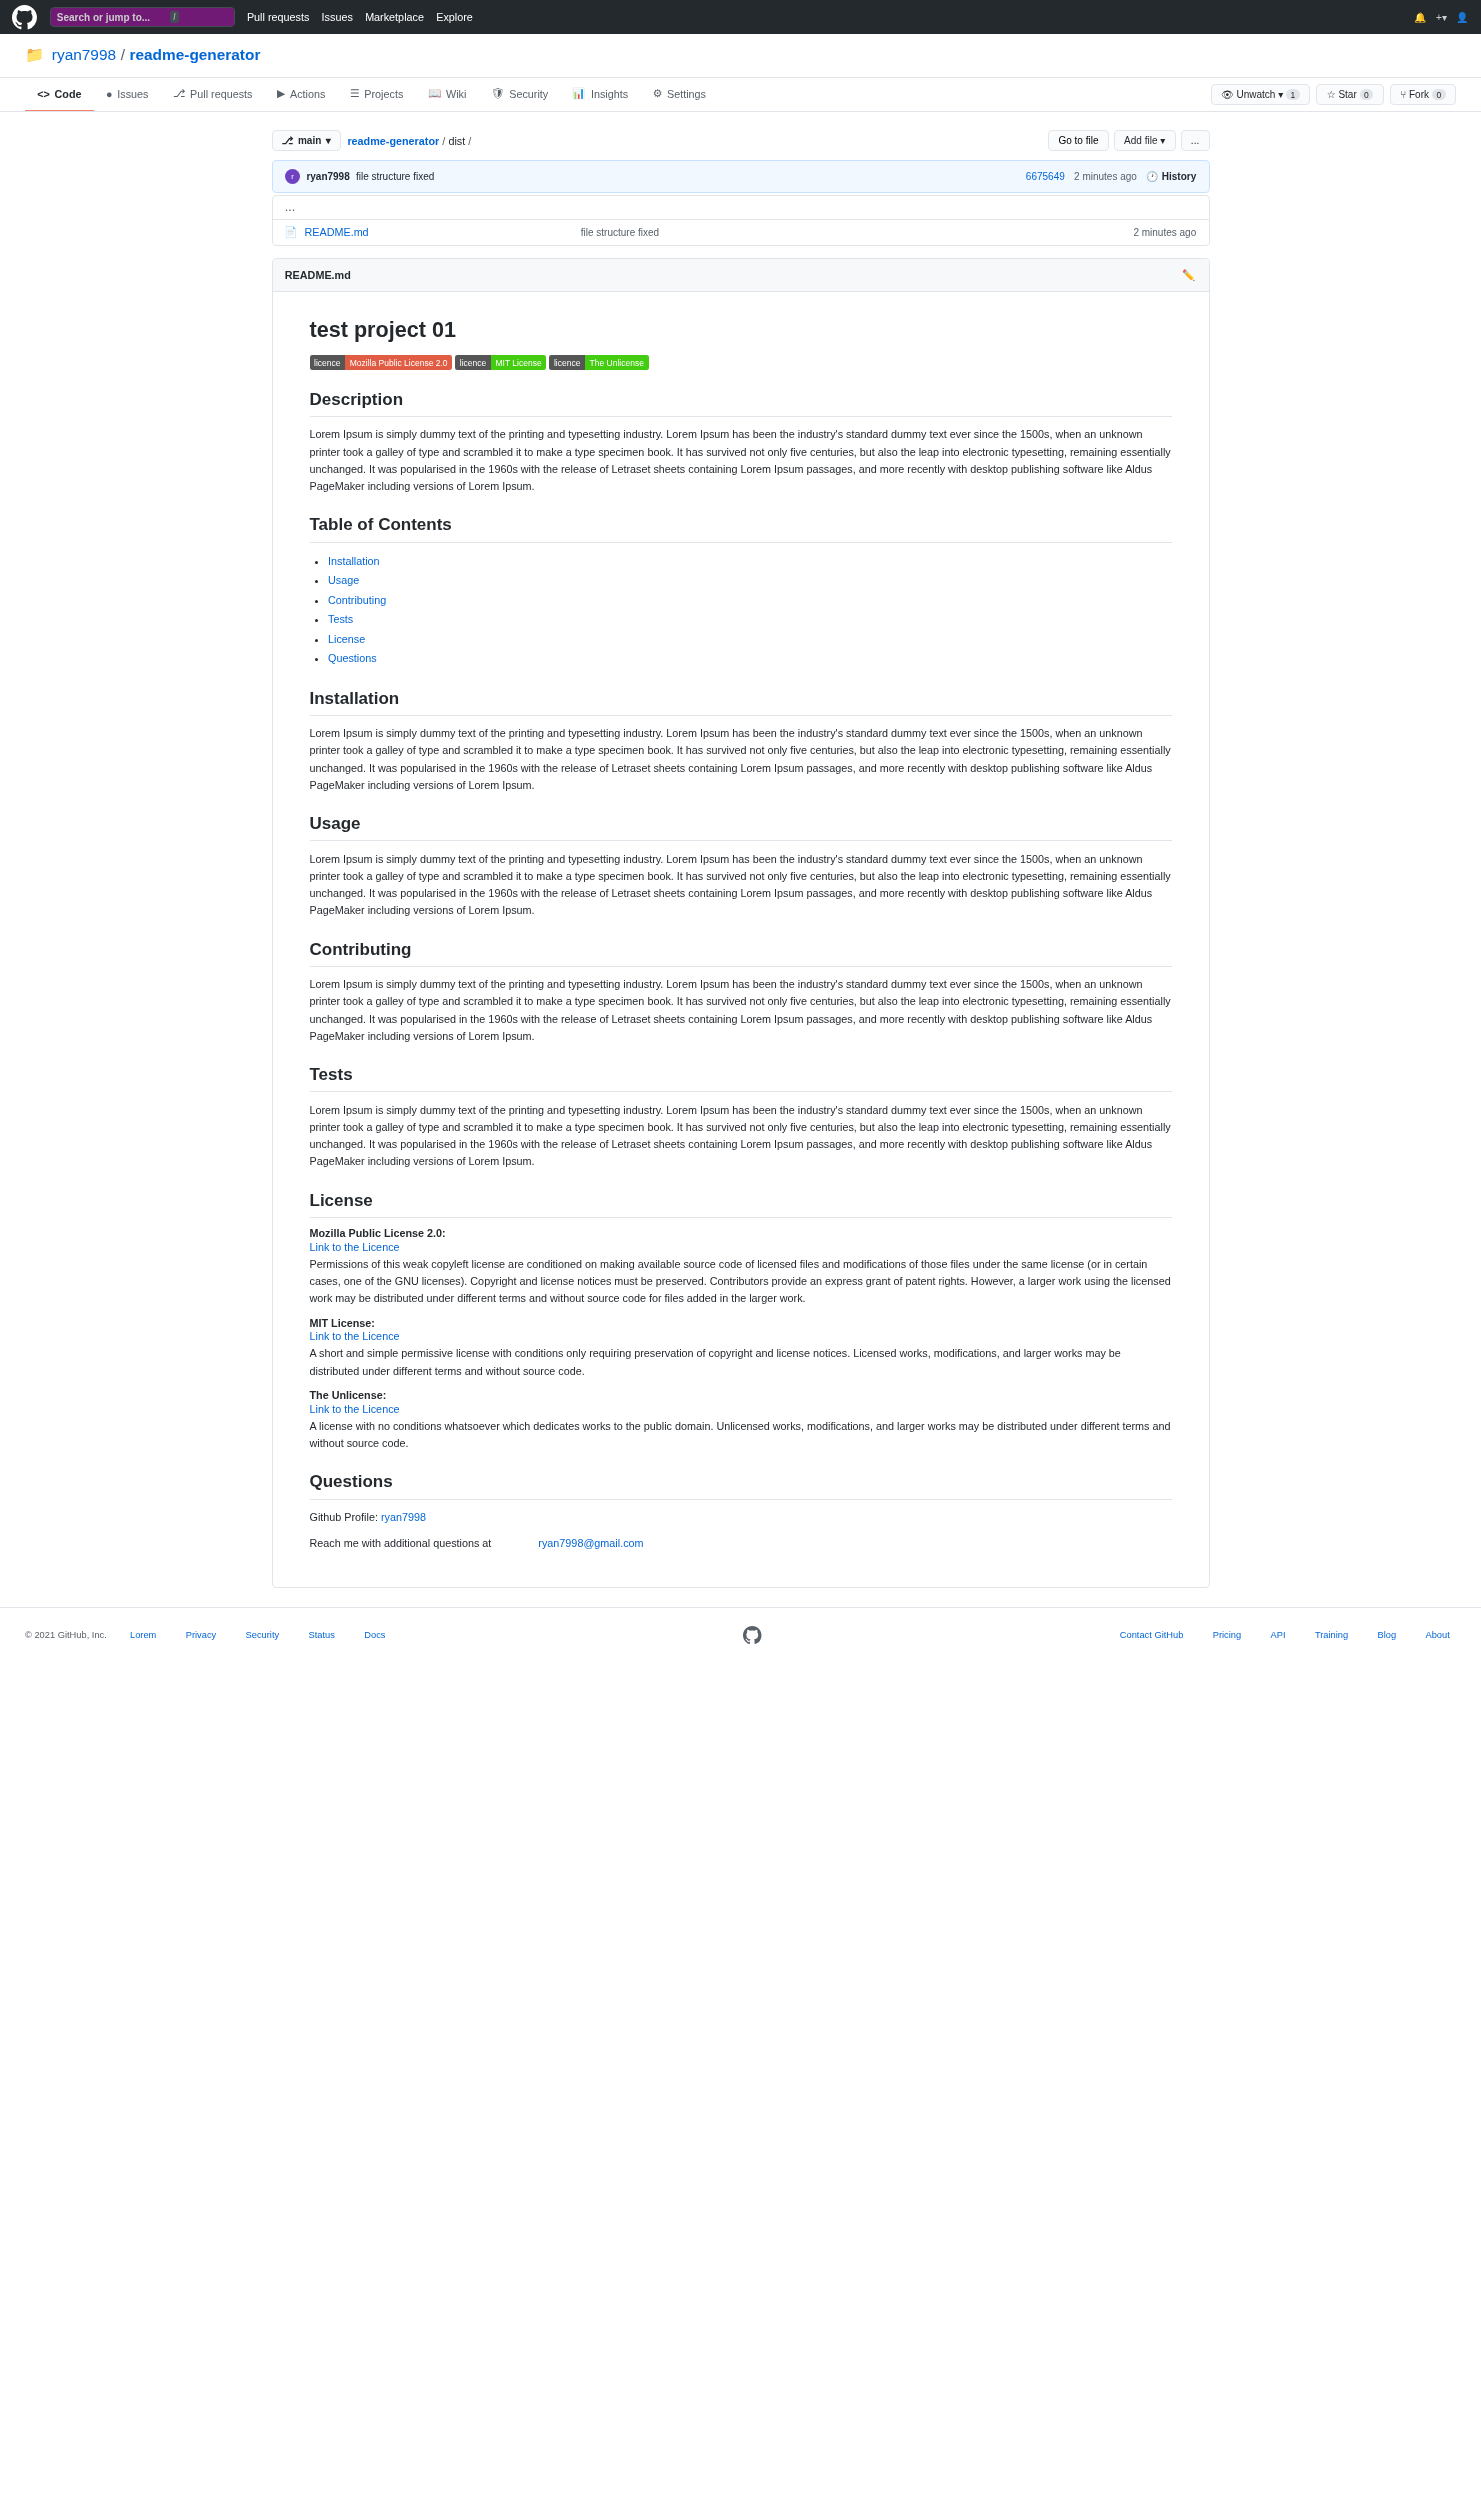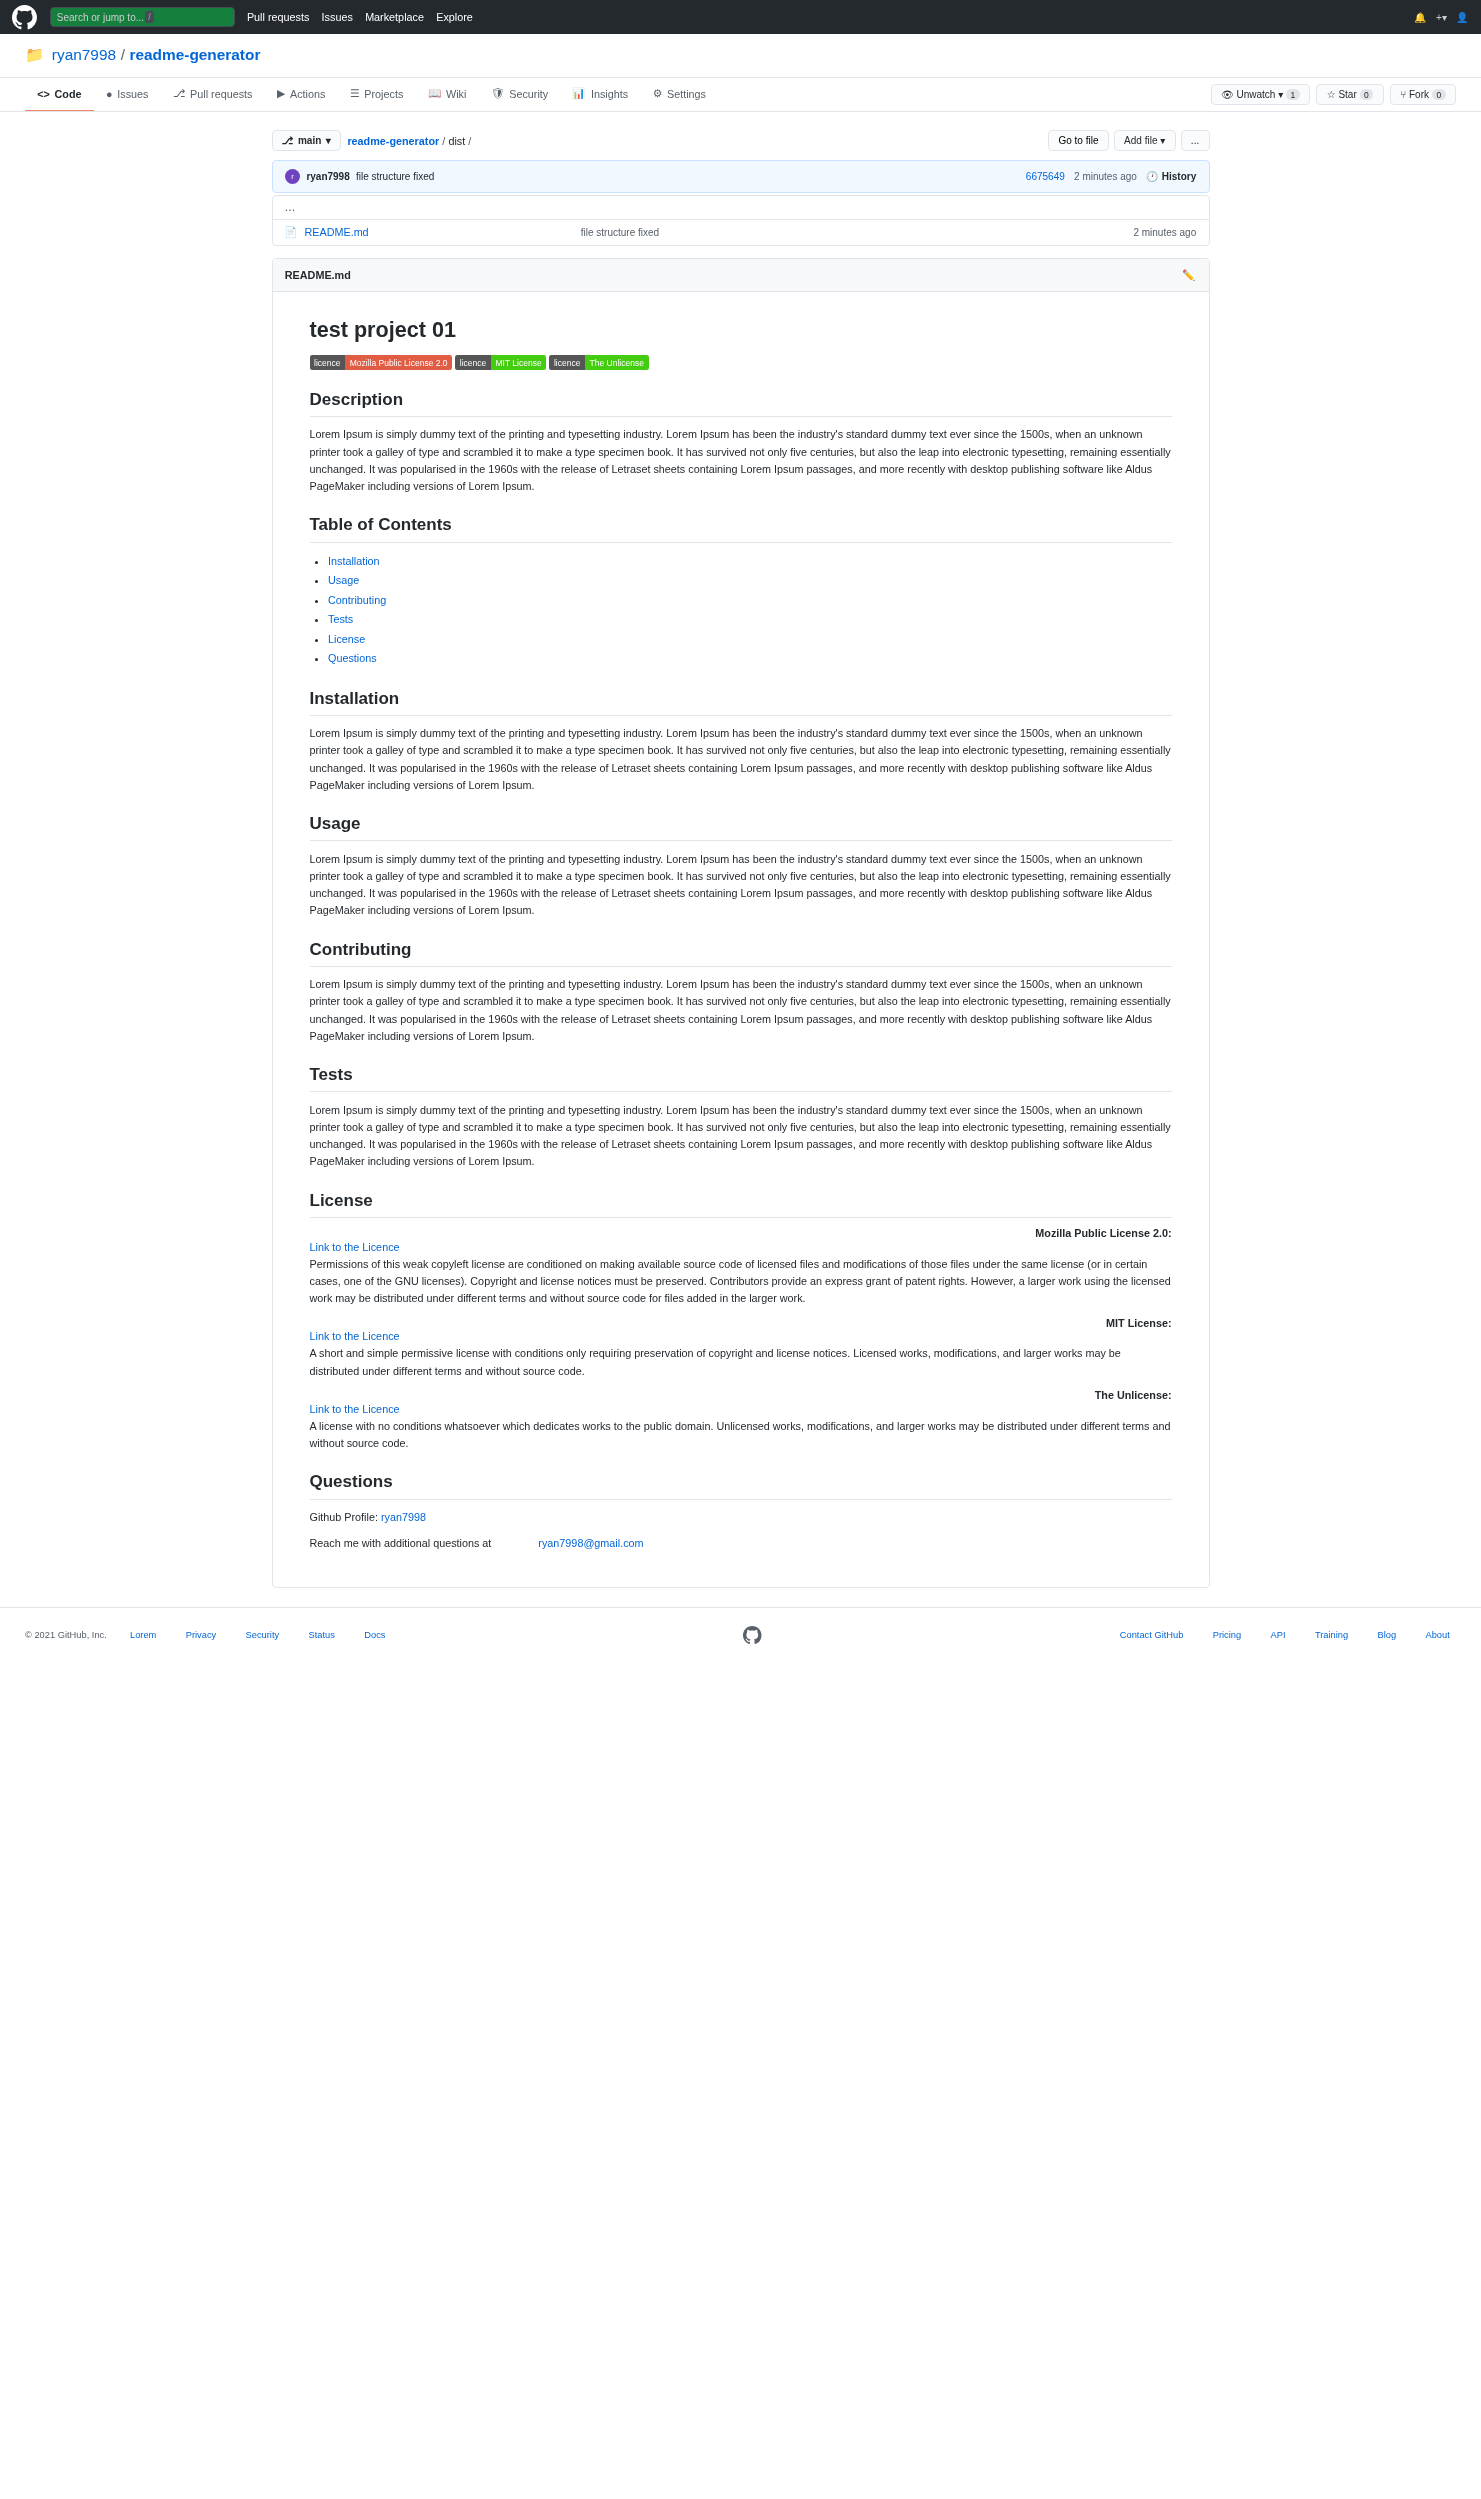--- a/index.html
+++ b/index.html
@@ -1,21 +1,21 @@
 <!DOCTYPE html>
 <html style="font-size:12.3px"><head>
   <meta charset="utf-8">
   <style>
     * { box-sizing: border-box; margin: 0; padding: 0; }
     body { font-family: -apple-system, BlinkMacSystemFont, "Segoe UI", Helvetica, Arial, sans-serif; font-size: 10.8px; color: #24292e; background: #fff; }
 
     
     .top-nav { background: #24292e; color: #fff; display: flex; align-items: center; padding: 0 12.3px; height: 34px; gap: 12.3px; }
     .top-nav .logo { width: 25px; height: 25px; display: flex; align-items: center; justify-content: center; }
-    .top-nav .search-box { background: #15803d; border: 0.8px solid #444d56; border-radius: 4.6px; color: #ccc; padding: 3.1px 6.2px; display: flex; align-items: center; gap: 1px; width: 185px; font-size: 10px; }
+    .top-nav .search-box { background: #701a75; border: 0.8px solid #444d56; border-radius: 4.6px; color: #ccc; padding: 3.1px 6.2px; display: flex; align-items: center; gap: 20px; width: 185px; font-size: 10px; font-weight: bold; }
     .top-nav .search-box .kbd { background: #444d56; border-radius: 2.3px; padding: 0.8px 3.1px; font-size: 8.5px; color: #aaa; }
     .top-nav .nav-links { display: flex; gap: 12.3px; font-size: 10.8px; font-weight: 500; }
     .top-nav .nav-links a { color: #fff; text-decoration: none; }
     .top-nav .nav-actions { margin-left: auto; display: flex; align-items: center; gap: 9.3px; color: #ccc; font-size: 10px; }
 
     
     .repo-header { background: #fff; border-bottom: 0.8px solid #e1e4e8; padding: 12.3px 25px; }
     .repo-path { display: flex; align-items: center; gap: 4.6px; font-size: 15.4px; color: #586069; }
     .repo-path a { color: #0366d6; text-decoration: none; font-weight: 400; }
     .repo-path .sep { color: #586069; }
@@ -72,21 +72,21 @@
 
     .badges { display: flex; gap: 3.1px; margin-bottom: 15.4px; flex-wrap: wrap; }
     .badge { display: inline-flex; align-items: center; border-radius: 2.3px; font-size: 8.5px; overflow: hidden; }
     .badge-left { background: #555; color: white; padding: 2.3px 4.6px; }
     .badge-right { padding: 2.3px 4.6px; color: white; }
     .badge-orange { background: #e05d44; }
     .badge-green { background: #4c1; }
     .badge-green2 { background: #4c1; }
 
     .license-section { margin-top: 6.2px; }
-    .license-title { font-weight: 600; font-size: 10.8px; margin-bottom: 1.5px; text-align: right; }
+    .license-title { font-weight: 600; font-size: 10.8px; margin-bottom: 1.5px; }
     .license-link { color: #0366d6; text-decoration: none; font-size: 10.8px; }
     .license-text { color: #24292e; font-size: 10px; line-height: 1.6; margin-top: 3.1px; margin-bottom: 12.3px; }
 
     
     footer { border-top: 0.8px solid #e1e4e8; padding: 18.5px 25px; display: flex; align-items: center; justify-content: space-between; font-size: 9.3px; color: #586069; }
     footer a { color: #0366d6; text-decoration: none; margin: 0 6.2px; }
     .footer-links { display: flex; align-items: center; gap: 17px; }
     .footer-center { display: flex; align-items: center; }
 
     .edit-icon { color: #586069; cursor: pointer; }

